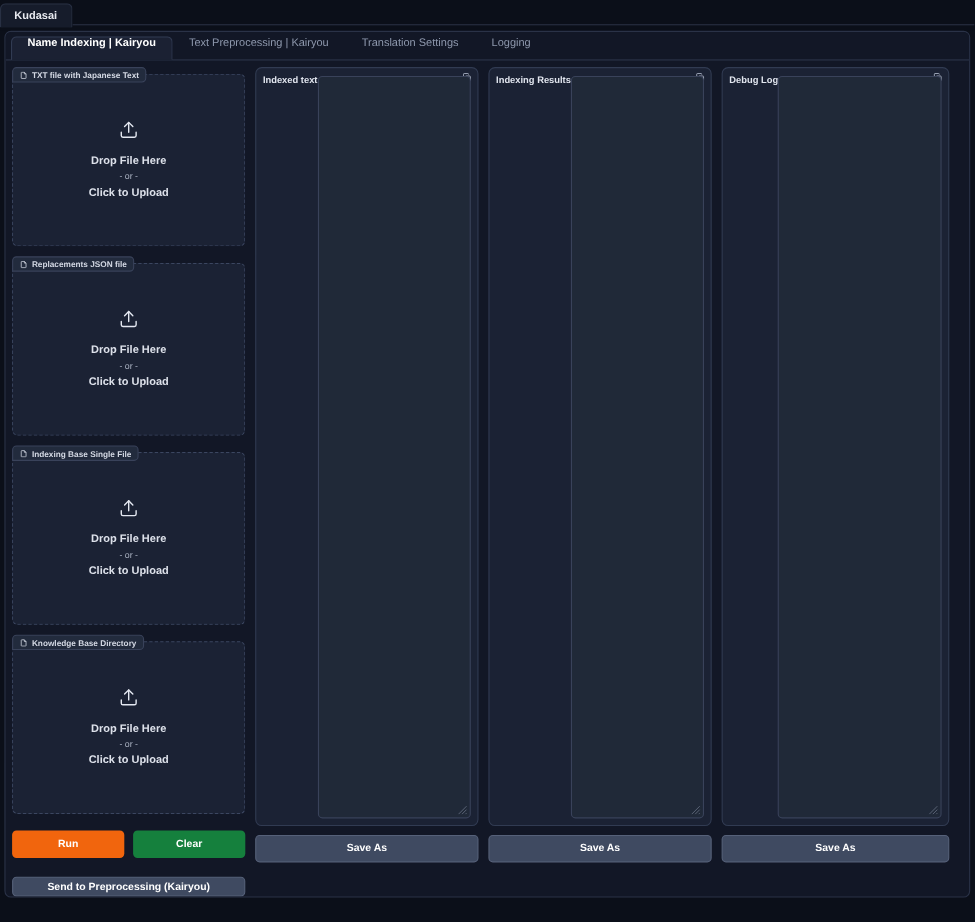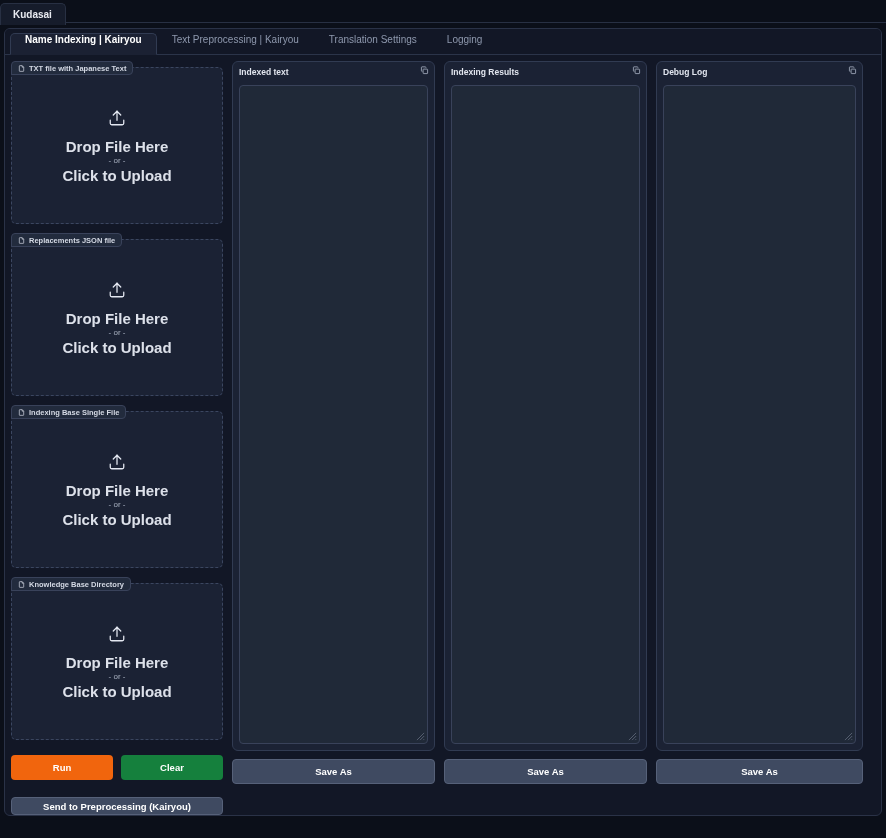--- a/index.html
+++ b/index.html
@@ -119,21 +119,21 @@
     border: 1px dashed #3b4660;
     border-radius: 5px;
     background: #1b2234;
     display: flex;
     flex-direction: column;
     align-items: center;
     justify-content: center;
   }
   .dropzone .upicon { margin-bottom: 12px; }
   .dropzone .upicon svg { width: 18px; height: 18px; display: block; }
-  .dz-main { font-size: 15px; color: #dde1ea; font-weight: bold; line-height: 15px; }
+  .dz-main { font-size: 10px; color: #dde1ea; font-weight: bold; line-height: 15px; }
   .dz-or { font-size: 8px; color: #aab2c2; line-height: 14px; }
 
   
   .btnrow { display: flex; gap: 8px; margin-top: 6px; }
   .btn {
     flex: 1;
     height: 25px;
     border-radius: 4px;
     border: none;
     font-size: 9.5px;
@@ -160,21 +160,21 @@
     display: flex;
     align-items: center;
     justify-content: center;
     cursor: pointer;
     font-family: "Liberation Sans", sans-serif;
   }
 
   
   .panel {
     display: flex;
-    flex-direction: column;
+    flex-direction: row;
     background: #1b2234;
     border: 1px solid #313b52;
     border-radius: 6px;
     padding: 5px 6px 6px 6px;
     position: relative;
     height: 690px;
   }
   .panel-a { width: 203px; }
   .panel-b { width: 203px; }
   .panel-c { width: 207px; }

